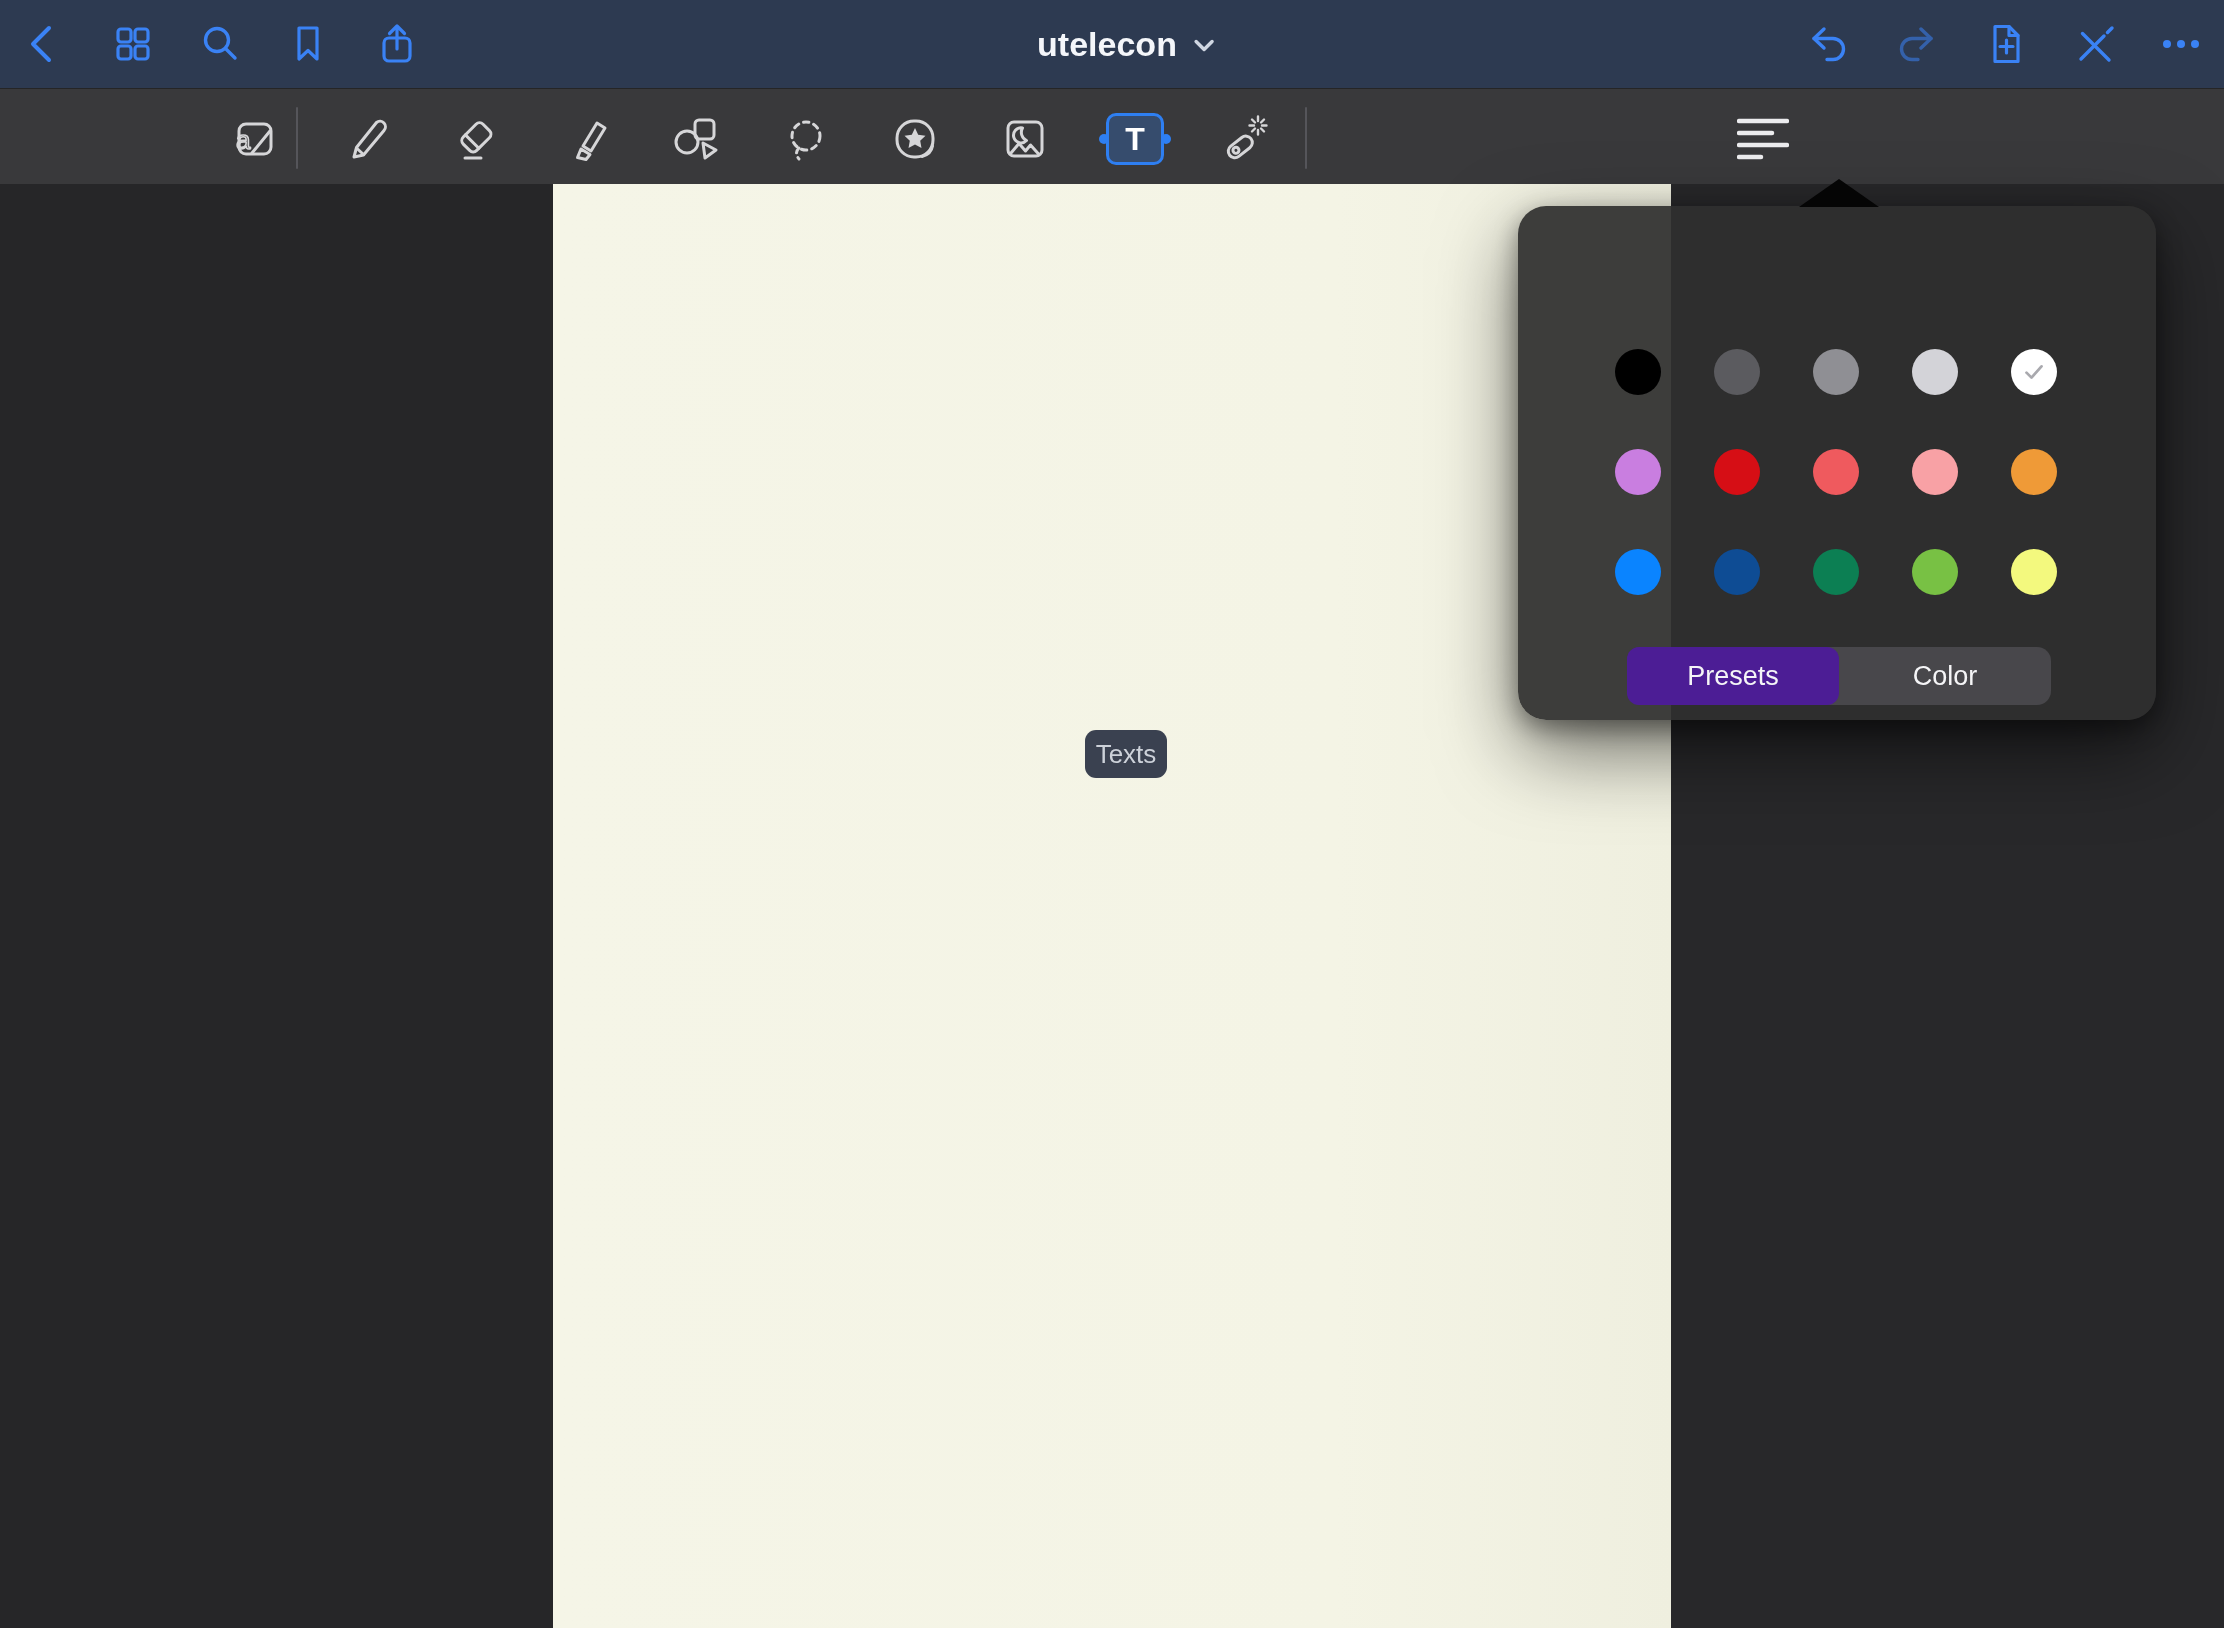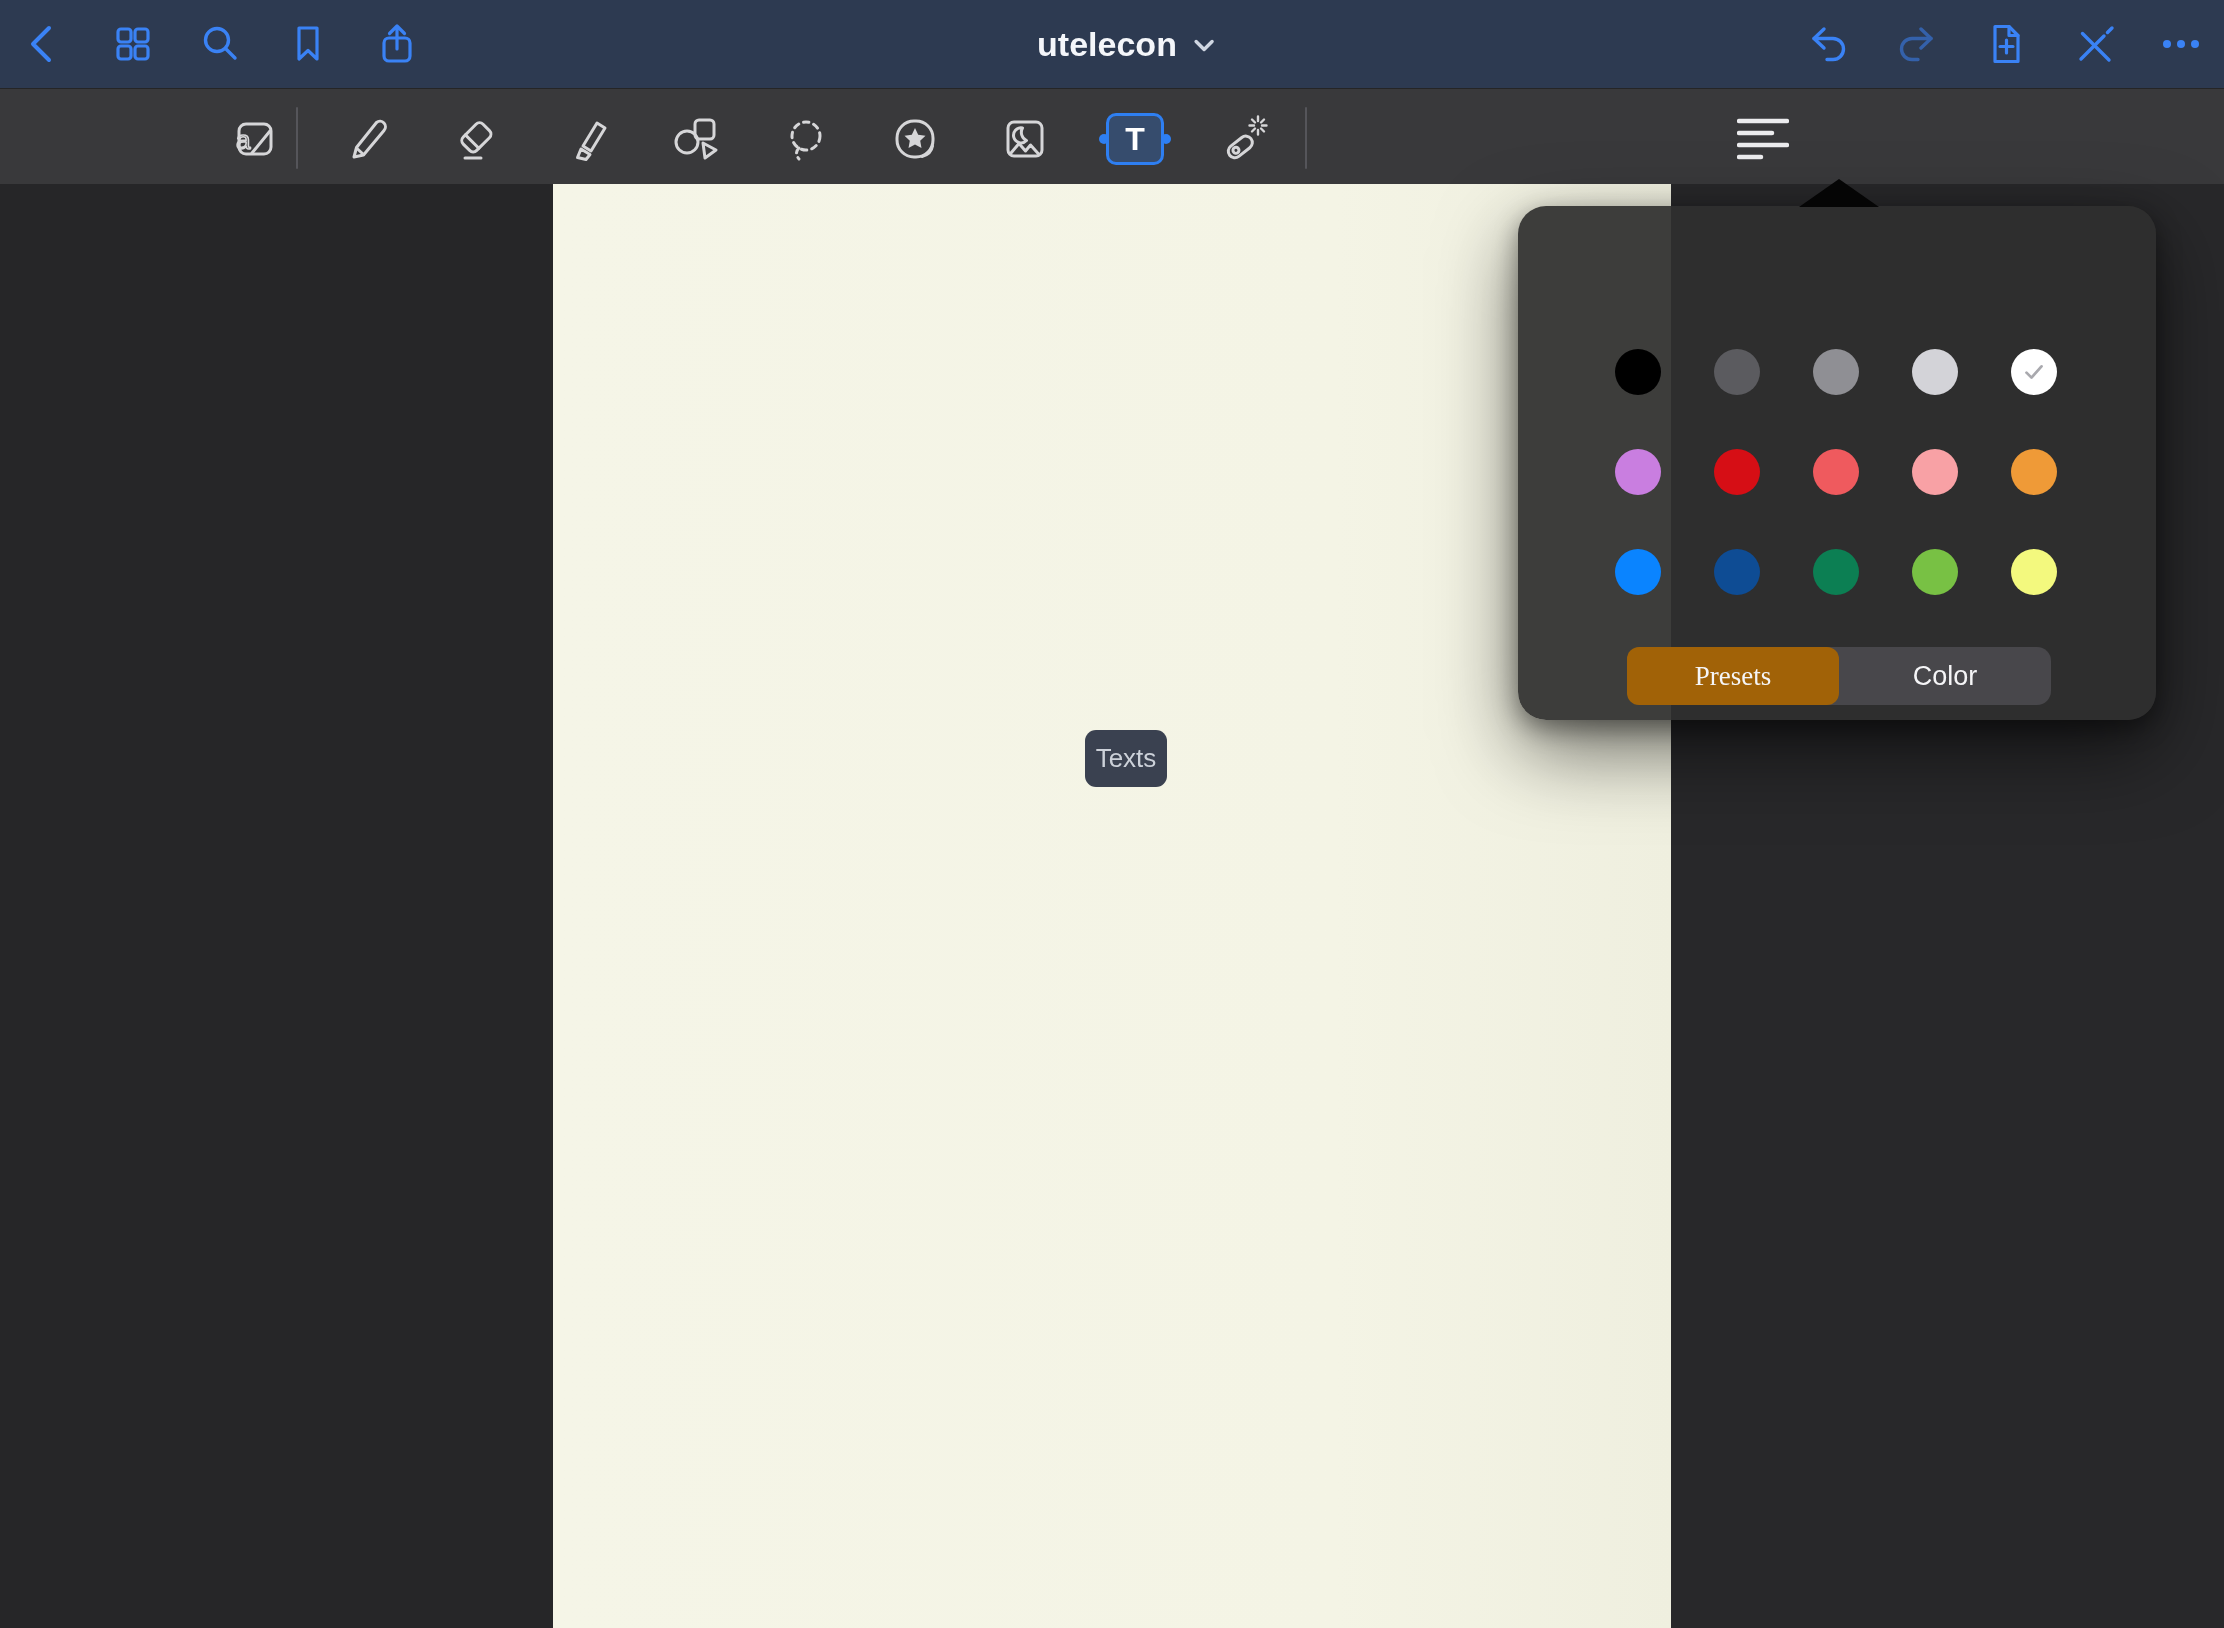--- a/index.html
+++ b/index.html
@@ -34,41 +34,41 @@
   .theart { position:absolute; left:1981px; top:113px; width:46px; height:46px; border-radius:9px;
             border:3px solid #d6d6d8; color:#e8e8ea; font-size:27px; font-weight:700;
             display:flex; align-items:center; justify-content:center; }
   .theart svg { position:absolute; right:-12px; top:-13px; }
 
   
   .side-left  { position:absolute; left:0; top:184px; width:553px; height:1444px; background:#262628; }
   .paper      { position:absolute; left:553px; top:184px; width:1118px; height:1444px;
                 background:linear-gradient(90deg,#f5f5e7 0%,#f4f4e5 70%,#efefdf 100%); }
   .side-right { position:absolute; left:1671px; top:184px; width:553px; height:1444px; background:#28282a; }
-  .texts-box { position:absolute; left:1085px; top:730px; width:82px; height:57px; border-radius:11px;
+  .texts-box { position:absolute; left:1085px; top:730px; width:82px; height:48px; border-radius:11px;
                background:#3a4150; color:#ccd1d9; font-size:26px; display:flex; align-items:center; justify-content:center; }
 
   
   .popover { position:absolute; left:1518px; top:206px; width:638px; height:514px; border-radius:28px;
              background:rgba(47,47,46,.93);
              box-shadow:0 30px 80px rgba(0,0,0,.55), 0 8px 24px rgba(0,0,0,.4); }
   .pop-arrow { position:absolute; left:281px; top:-27px; width:0; height:0;
                border-left:40px solid transparent; border-right:40px solid transparent; border-bottom:28px solid #050505; }
   .pop-header { position:absolute; left:0; top:0; width:638px; height:99px; background:#050505;
                 border-radius:28px 28px 0 0; display:flex; align-items:center; justify-content:center;
                 color:#fff; font-size:31px; font-weight:700; }
   .swatch-grid { position:absolute; left:97px; top:143px; display:grid;
                  grid-template-columns:repeat(5,46px); grid-auto-rows:46px; column-gap:53px; row-gap:54px; }
   .swatch { width:46px; height:46px; border-radius:50%; display:flex; align-items:center; justify-content:center; }
   .swatch svg { width:30px; height:30px; }
   .segmented { position:absolute; left:109px; top:441px; width:424px; height:58px; border-radius:14px;
                background:#48474b; display:flex; }
   .seg { flex:1 1 50%; display:flex; align-items:center; justify-content:center;
          color:#f5f5f7; font-size:27px; border-radius:12px; }
-  .seg.selected { background:#a16207;font-family:Liberation Serif, serif; }
+  .seg.selected { background:#4c1d95; }
 
   svg { display:block; }
 </style>
 </head>
 <body>
 
 <div class="root">
 
   <header class="topbar">
     <div class="icon-btn" style="left:43px; top:44px;">

